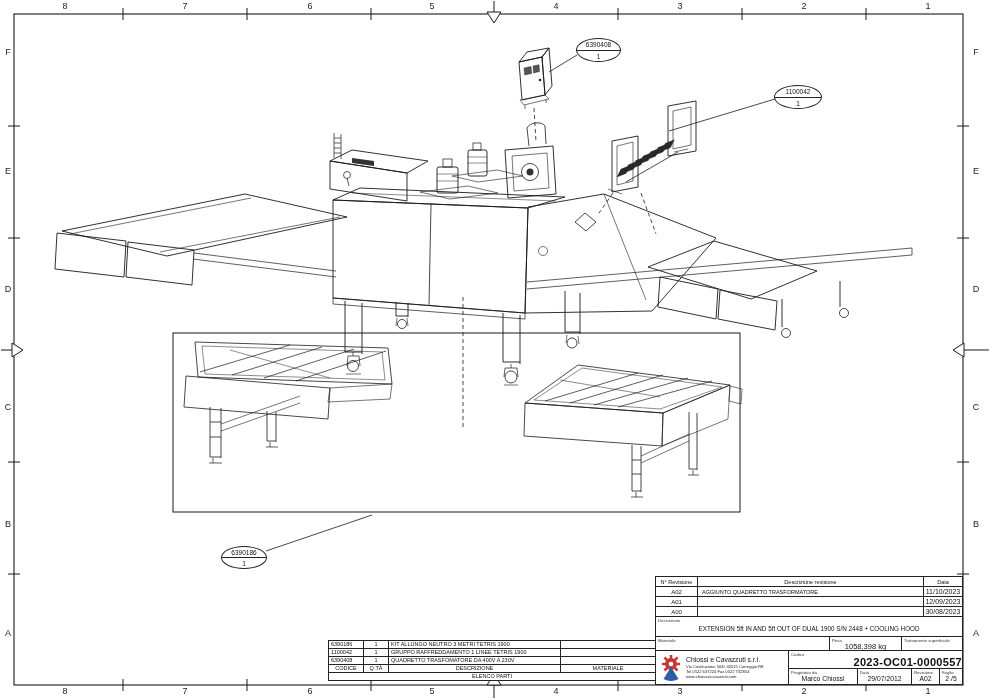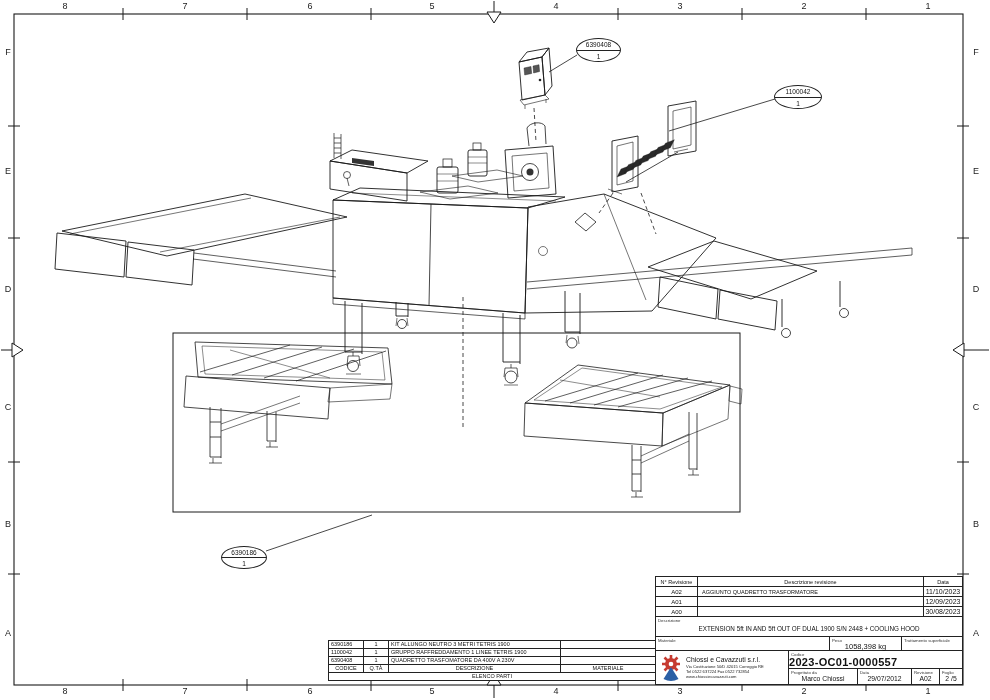--- a/index.html
+++ b/index.html
@@ -46,21 +46,21 @@
   .tc-peso{width:72px;}
   .tc-tratt{flex:1;}
   .t-peso-val{position:absolute;left:0;top:5px;width:100%;text-align:center;font-size:7.5px;}
   .t-bottom{top:74px;height:33px;border-bottom:none;}
   .t-company{width:133px;border-right:0.5px solid #222;box-sizing:border-box;display:flex;
              align-items:center;padding:1px 1px 1px 2px;gap:2px;}
   .t-cname{font-size:6.8px;line-height:8px;white-space:nowrap;}
   .t-cline{font-size:4.1px;line-height:5px;color:#222;white-space:nowrap;}
   .t-right{flex:1;display:flex;flex-direction:column;}
   .t-codice{position:relative;height:18px;border-bottom:0.5px solid #222;box-sizing:border-box;}
-  .t-codice-val{position:absolute;left:0;top:5px;width:100%;text-align:left;
+  .t-codice-val{position:absolute;left:0;top:5px;width:100%;text-align:right;
                 font-size:11px;font-weight:bold;letter-spacing:0.3px;}
   .t-brow{flex:1;display:flex;}
   .t-bc{position:relative;border-right:0.5px solid #222;box-sizing:border-box;}
   .t-bc:last-child{border-right:none;}
   .t-bval{position:absolute;left:0;top:6px;width:100%;text-align:center;font-size:6.8px;white-space:nowrap;}
   .bc-prog{width:69px;}.bc-date{width:54px;}.bc-rev{width:28px;}.bc-fog{flex:1;}
 </style>
 </head>
 <body>
 

